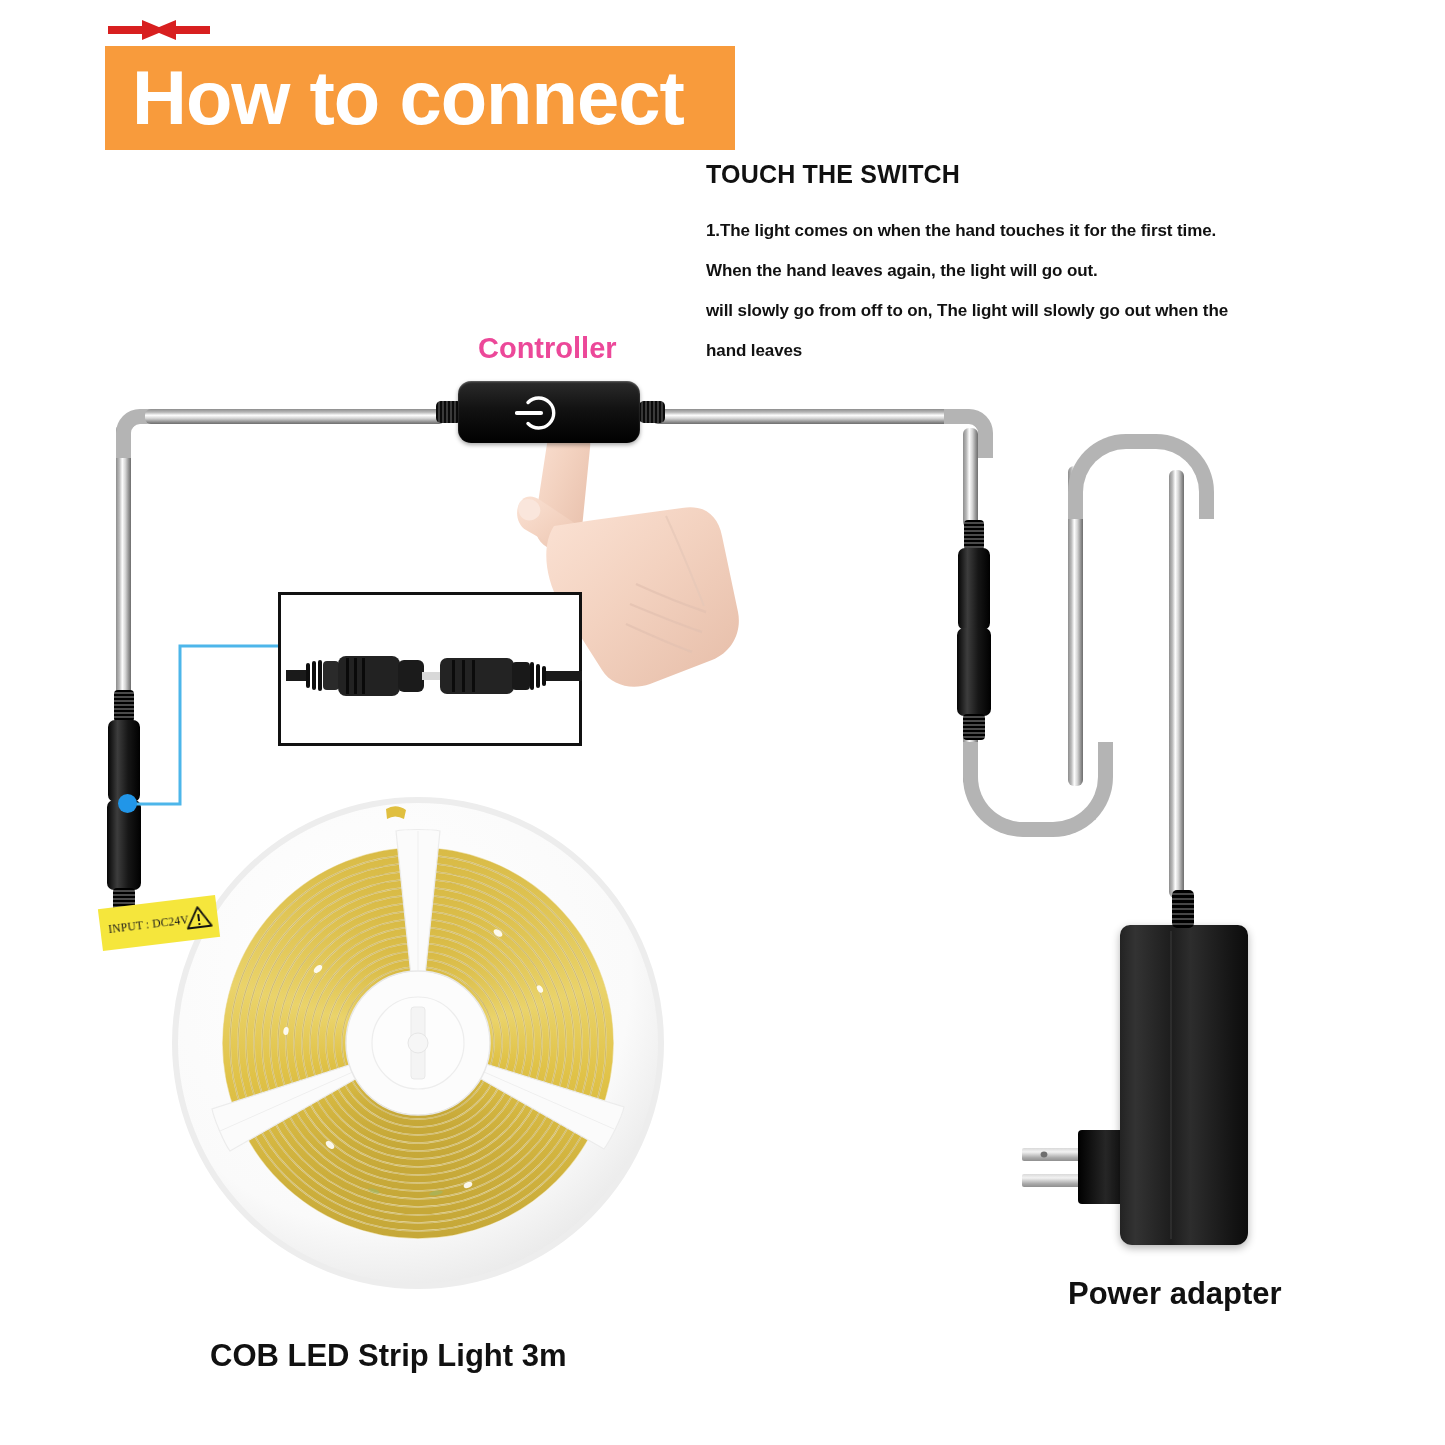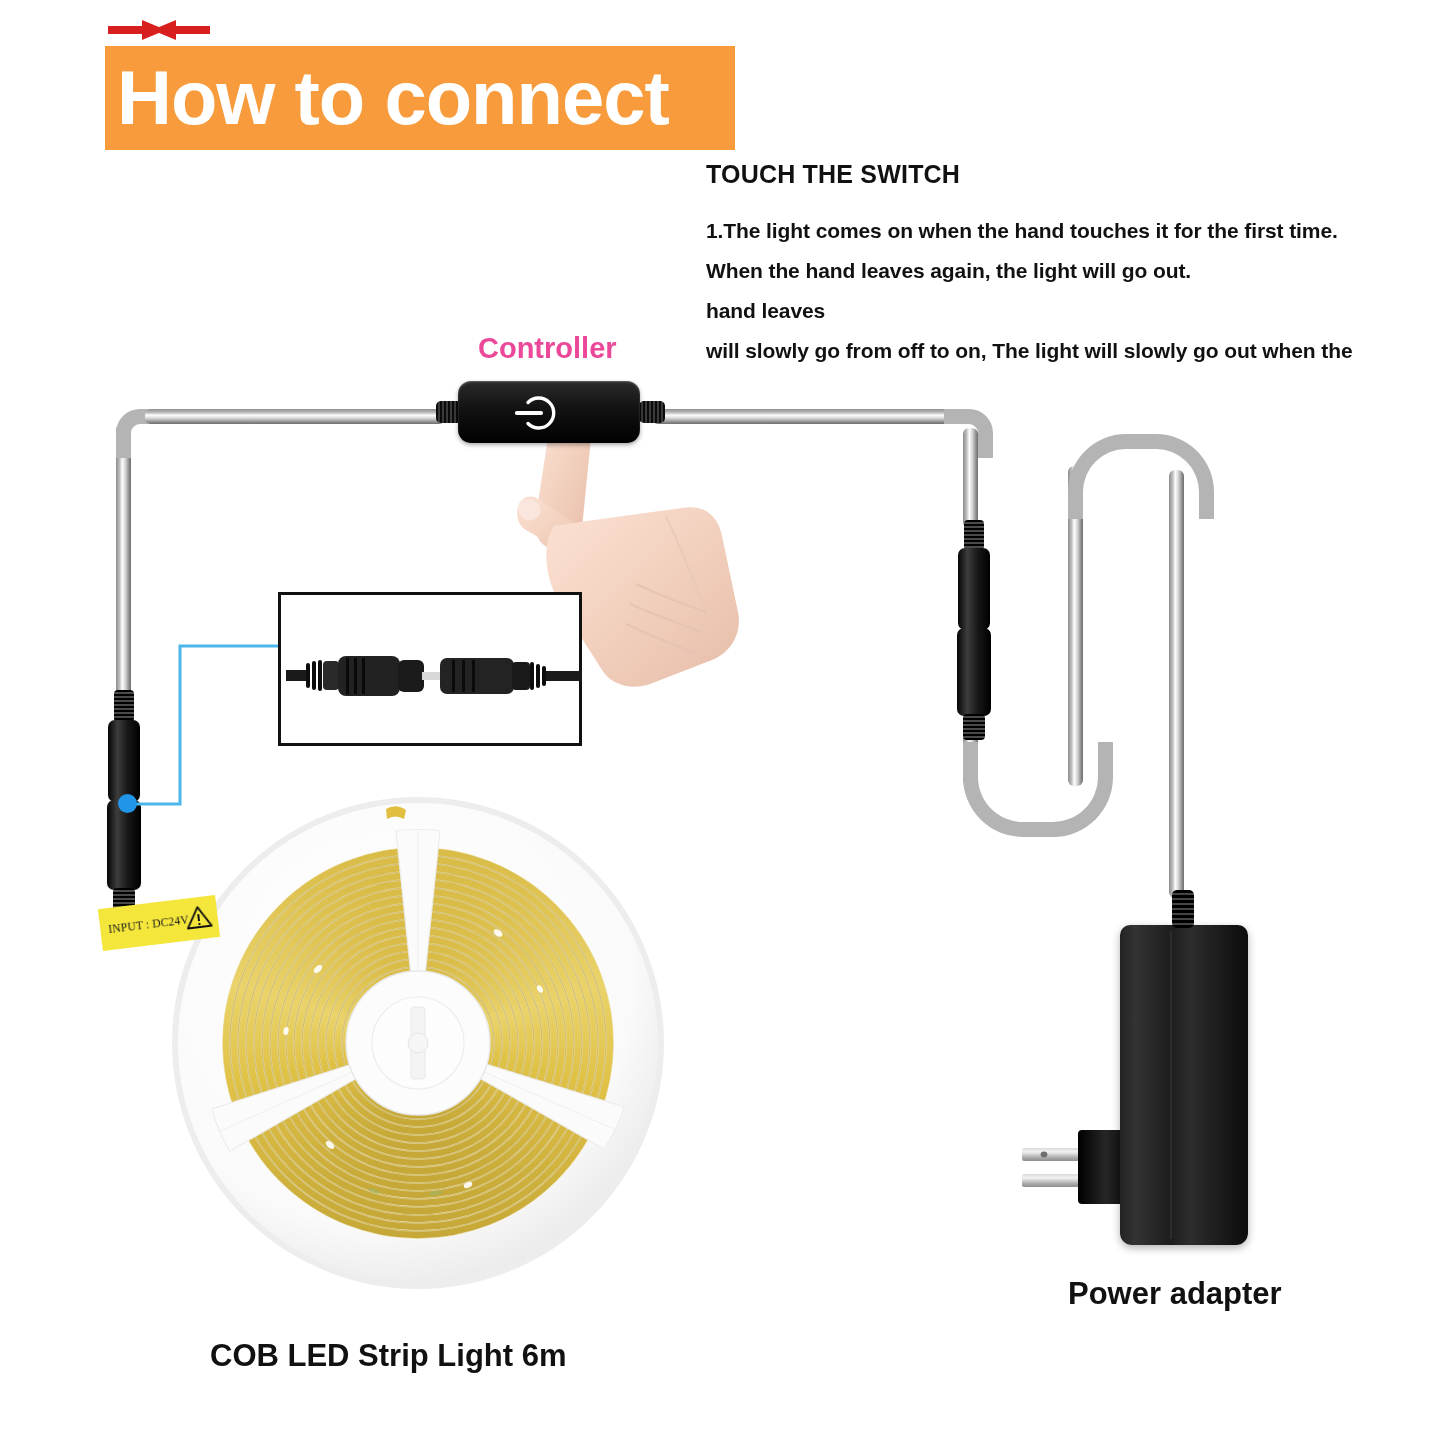--- a/index.html
+++ b/index.html
@@ -19,21 +19,21 @@
   
   #header-banner {
     position: absolute;
     left: 105px;
     top: 46px;
     width: 630px;
     height: 104px;
     background: #f89b3c;
     display: flex;
     align-items: center;
-    padding-left: 12px;
+    padding-left: 27px;
     box-sizing: border-box;
   }
   #header-title {
     color: #ffffff;
     font-size: 76px;
     font-weight: bold;
     letter-spacing: -1px;
     line-height: 1;
     white-space: nowrap;
   }
@@ -46,21 +46,21 @@
     width: 700px;
   }
   #instructions-heading {
     font-size: 25px;
     font-weight: bold;
     color: #111111;
     margin-bottom: 22px;
     letter-spacing: 0.2px;
   }
   .instruction-line {
-    font-size: 21px;
+    font-size: 17px;
     font-weight: bold;
     color: #111111;
     line-height: 40px;
     letter-spacing: -0.1px;
     white-space: nowrap;
   }
 
   
   #controller-label {
     position: absolute;
@@ -317,22 +317,22 @@
 <body>
 
 <div id="header-banner">
   <div id="header-title">How to connect</div>
 </div>
 
 <div id="instructions">
   <div id="instructions-heading">TOUCH THE SWITCH</div>
   <div class="instruction-line">1.The light comes on when the hand touches it for the first time.</div>
   <div class="instruction-line">When the hand leaves again, the light will go out.</div>
+  <div class="instruction-line">will slowly go from off to on, The light will slowly go out when the</div>
   <div class="instruction-line">hand leaves</div>
-  <div class="instruction-line">will slowly go from off to on, The light will slowly go out when the</div>
 </div>
 
 <div class="cable cable-v" style="left:116px; top:424px; width:15px; height:286px;"></div>
 
 <div class="cable-corner" style="left:116px; top:409px; width:34px; height:34px; border-width:15px 0 0 15px; border-top-left-radius:24px;"></div>
 
 <div class="cable cable-h" style="left:145px; top:409px; width:300px; height:15px;"></div>
 
 <div class="cable cable-h" style="left:652px; top:409px; width:310px; height:15px;"></div>
 
@@ -559,14 +559,14 @@
 <div id="adapter">
   <div id="adapter-seam"></div>
 </div>
 <div id="adapter-prong-base"></div>
 <div class="prong" style="left:1022px; top:1148px; width:62px; height:13px;"></div>
 <div class="prong" style="left:1022px; top:1174px; width:62px; height:13px;"></div>
 <svg style="position:absolute; left:1038px; top:1149px; width:12px; height:11px; z-index:10;" viewBox="0 0 12 11">
   <ellipse cx="6" cy="5.5" rx="3.4" ry="3" fill="#6e6e6e"></ellipse>
 </svg>
 
-<div id="caption-strip">COB LED Strip Light 6m</div>
+<div id="caption-strip">COB LED Strip Light 3m</div>
 <div id="caption-adapter">Power adapter</div>
 
 </body></html>

